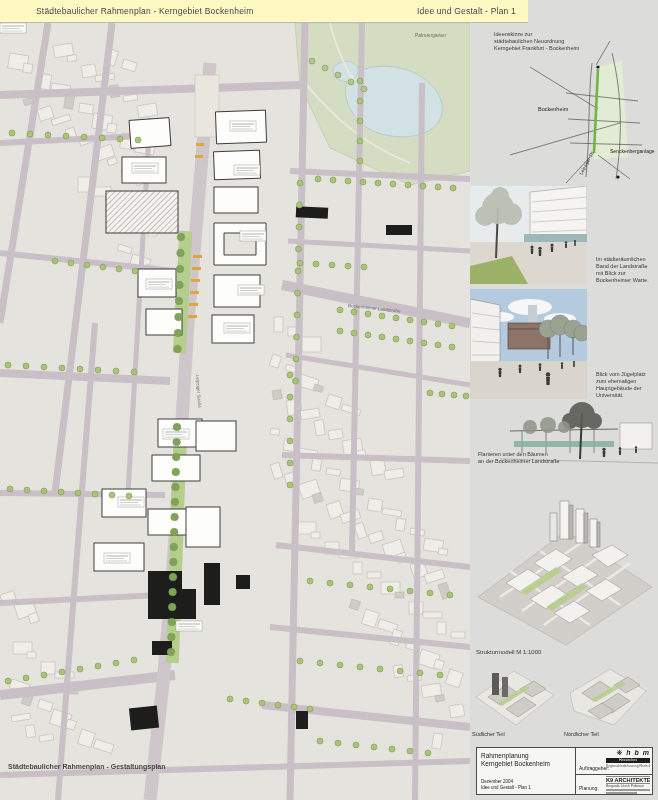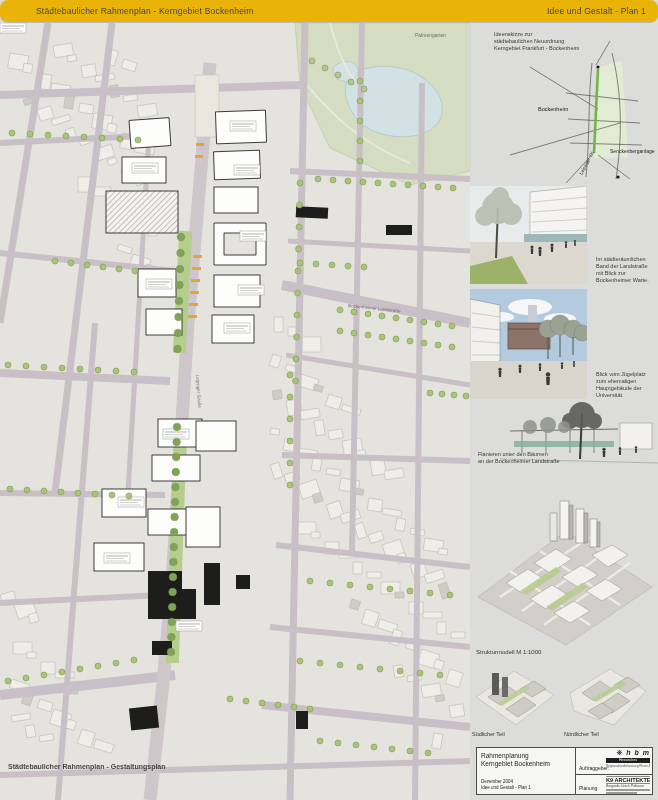--- a/index.html
+++ b/index.html
@@ -3,22 +3,22 @@
 <meta charset="utf-8">
 <style>
   html,body{margin:0;padding:0;}
   body{
     width:658px;height:800px;position:relative;overflow:hidden;
     background:#dcdcda;
     font-family:"Liberation Sans","DejaVu Sans",sans-serif;
     -webkit-font-smoothing:antialiased;
   }
   .header{
-    position:absolute;left:0;top:0;width:658px;height:22px;
-    background:#eab308;border-bottom:1px solid #b9b9b5;border-radius:8px;
+    position:absolute;left:0;top:0;width:528px;height:22px;
+    background:#fef9c3;border-bottom:1px solid #b9b9b5;
   }
   .header .t-left{
     position:absolute;left:36px;top:6px;font-size:8.5px;color:#45454a;letter-spacing:.2px;
   }
   .header .t-right{
     position:absolute;right:12px;top:6px;font-size:8.5px;color:#45454a;letter-spacing:.2px;
   }
   .map-wrap{position:absolute;left:0;top:23px;width:470px;height:777px;background:#e5e3dd;}
   .map-overlay-label{
     position:absolute;left:8px;top:740px;font-size:7px;color:#2c2c2c;font-weight:bold;opacity:.85;

